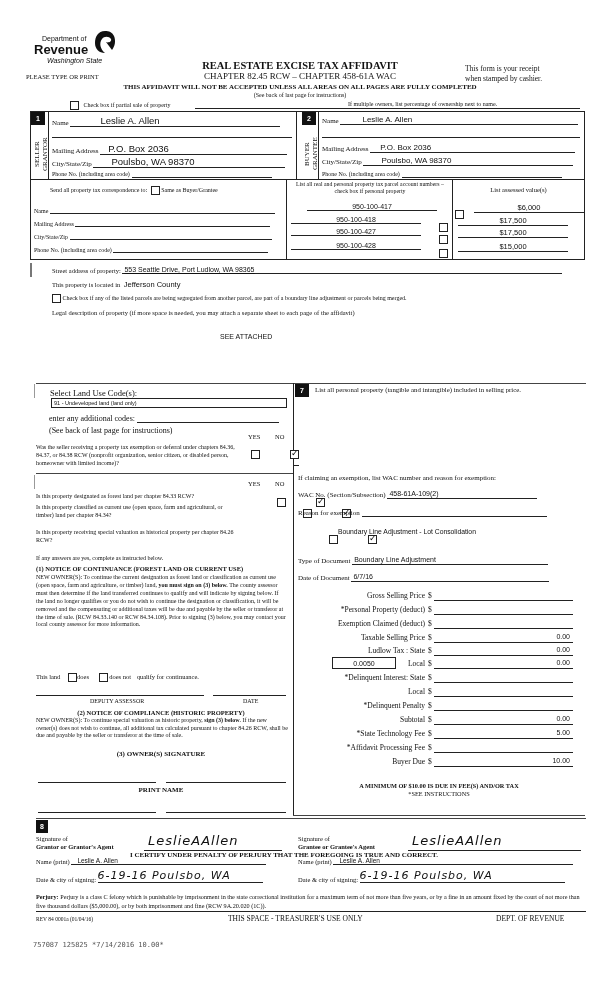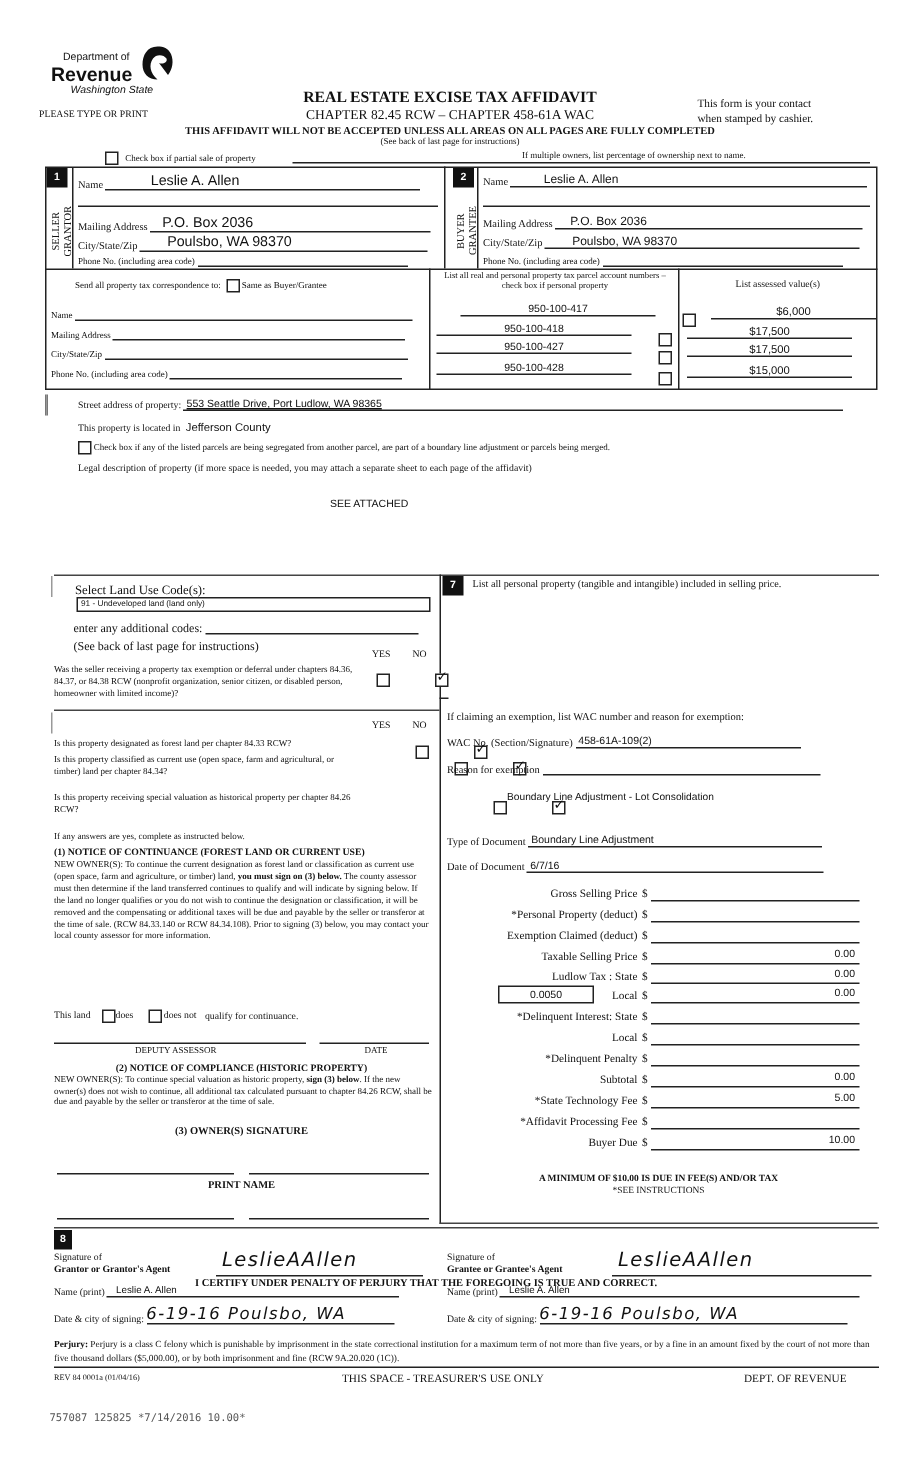--- a/index.html
+++ b/index.html
@@ -32,21 +32,21 @@
   <div class="sans" style="position:absolute;left:4px;top:14px;font-size:13px;font-weight:bold;">Revenue</div>
   <div class="sans" style="position:absolute;left:17px;top:29px;font-size:7px;font-style:italic;">Washington State</div>
   <svg style="position:absolute;left:64px;top:2px;" width="22" height="24" viewBox="0 0 22 24">
     <path d="M11 1 C4 1 1 7 1 13 C1 19 5 23 11 23 C6 19 5 13 8 9 C10 6 15 6 17 9 C18 12 14 13 12 12 L18 20 C21 16 22 11 20 6 C18 2 15 1 11 1 Z" fill="#111"></path>
   </svg>
 </div>
 
 <div class="abs" style="left:0;width:600px;top:60px;text-align:center;font-size:10.5px;font-weight:bold;">REAL ESTATE EXCISE TAX AFFIDAVIT</div>
 <div class="abs" style="left:0;width:600px;top:71px;text-align:center;font-size:9px;">CHAPTER 82.45 RCW – CHAPTER 458-61A WAC</div>
 <div class="abs" style="left:26px;top:73px;font-size:6.5px;">PLEASE TYPE OR PRINT</div>
-<div class="abs" style="left:465px;top:64px;font-size:7.5px;">This form is your contact</div>
+<div class="abs" style="left:465px;top:64px;font-size:7.5px;">This form is your receipt</div>
 <div class="abs" style="left:465px;top:74px;font-size:7.5px;">when stamped by cashier.</div>
 <div class="abs" style="left:0;width:600px;top:83px;text-align:center;font-size:7px;font-weight:bold;">THIS AFFIDAVIT WILL NOT BE ACCEPTED UNLESS ALL AREAS ON ALL PAGES ARE FULLY COMPLETED</div>
 <div class="abs" style="left:0;width:600px;top:92px;text-align:center;font-size:6px;">(See back of last page for instructions)</div>
 <div class="abs" style="left:70px;top:101px;font-size:6px;white-space:nowrap;">
   <span class="cb"></span>
   <span style="margin-left:3px;">Check box if partial sale of property</span>
 </div>
 <div class="abs ul" style="left:195px;top:108px;width:385px;"></div>
 <div class="abs" style="left:348px;top:101px;font-size:6px;">If multiple owners, list percentage of ownership next to name.</div>
 
@@ -241,21 +241,21 @@
 <div class="abs ul" style="left:38px;top:812px;width:118px;"></div>
 <div class="abs ul" style="left:166px;top:812px;width:120px;"></div>
 
 
 <div class="secnum" style="left:295px;top:384px;">7</div>
 <div class="abs" style="left:312px;top:385px;width:270px;font-size:6.8px;line-height:10px;text-indent:3px;">List all  personal property (tangible and intangible) included in selling price.</div>
 <div class="abs" style="left:293px;top:465px;width:6px;height:1px;background:#222;"></div>
 
 <div class="abs" style="left:298px;top:474px;font-size:7px;white-space:nowrap;">If claiming an exemption, list WAC number and reason for exemption:</div>
 <div class="fld" style="left:298px;top:490px;font-size:7px;">
-  <span>WAC No. (Section/Signature)</span>
+  <span>WAC No. (Section/Subsection)</span>
   <span class="line" style="width:150px;"><span class="val" style="font-size:7px;margin-left:2px;">458-61A-109(2)</span></span>
 </div>
 <div class="fld" style="left:298px;top:508px;font-size:7px;">
   <span>Reason for exemption</span>
   <span class="line" style="width:185px;height:9px;"></span>
 </div>
 <div class="abs val" style="left:338px;top:528px;font-size:6.8px;">Boundary Line Adjustment - Lot Consolidation</div>
 <div class="fld" style="left:298px;top:556px;font-size:7px;">
   <span>Type of Document</span>
   <span class="line" style="width:196px;"><span class="val" style="font-size:7px;margin-left:2px;">Boundary Line Adjustment</span></span>

